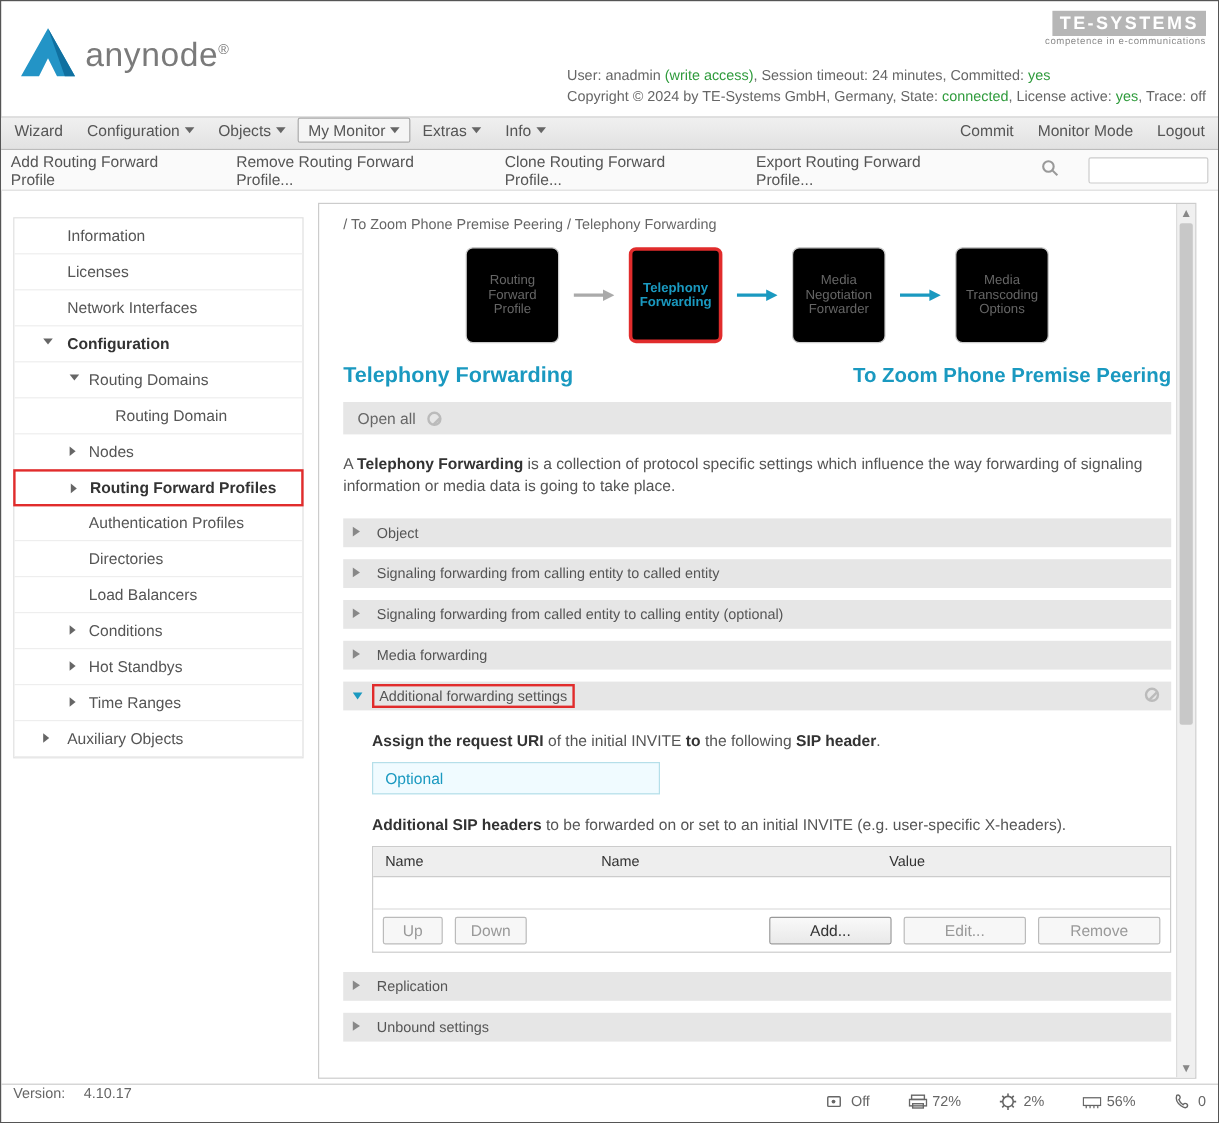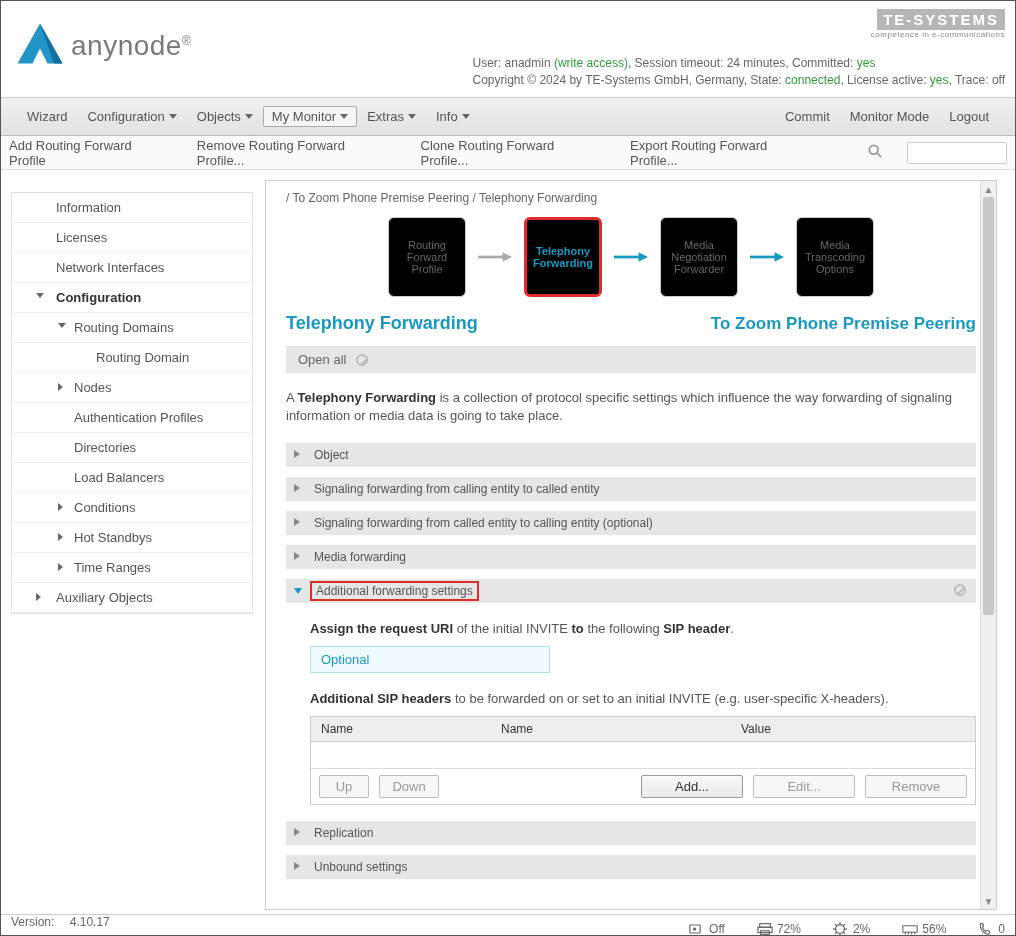--- a/index.html
+++ b/index.html
@@ -66,27 +66,27 @@
     right: 10px;
     top: 54px;
     font-size: 12px;
     color: #666;
     line-height: 17px;
   }
   .status-lines span.link { color: #2F9B3C; }
 
   
   .menubar {
-    height: 39px;
+    height: 28px;
     background: linear-gradient(#f0f0f0, #e2e2e2);
     border-top: 1px solid #ccc;
     border-bottom: 1px solid #bbb;
     display: flex;
-    align-items: center;
-    padding: 0 16px;
+    align-items: flex-start;
+    padding: 0 1px;
   }
   .menubar .item {
     padding: 3px 10px;
     color: #555;
     font-size: 13px;
     cursor: pointer;
     display: flex;
     align-items: center;
     gap: 4px;
   }
@@ -529,20 +529,24 @@
         <span>Configuration</span>
       </div>
       <div class="row lv1">
         <span class="exp"></span>
         <span>Routing Domains</span>
       </div>
       <div class="row lv2">Routing Domain</div>
       <div class="row lv1">
         <span class="exp closed"></span>
         <span>Nodes</span>
+      </div>
+      <div class="row lv1 bold highlight">
+        <span class="exp closed"></span>
+        <span>Routing Forward Profiles</span>
       </div>
       <div class="row lv1">Authentication Profiles</div>
       <div class="row lv1">Directories</div>
       <div class="row lv1">Load Balancers</div>
       <div class="row lv1">
         <span class="exp closed"></span>
         <span>Conditions</span>
       </div>
       <div class="row lv1">
         <span class="exp closed"></span>

